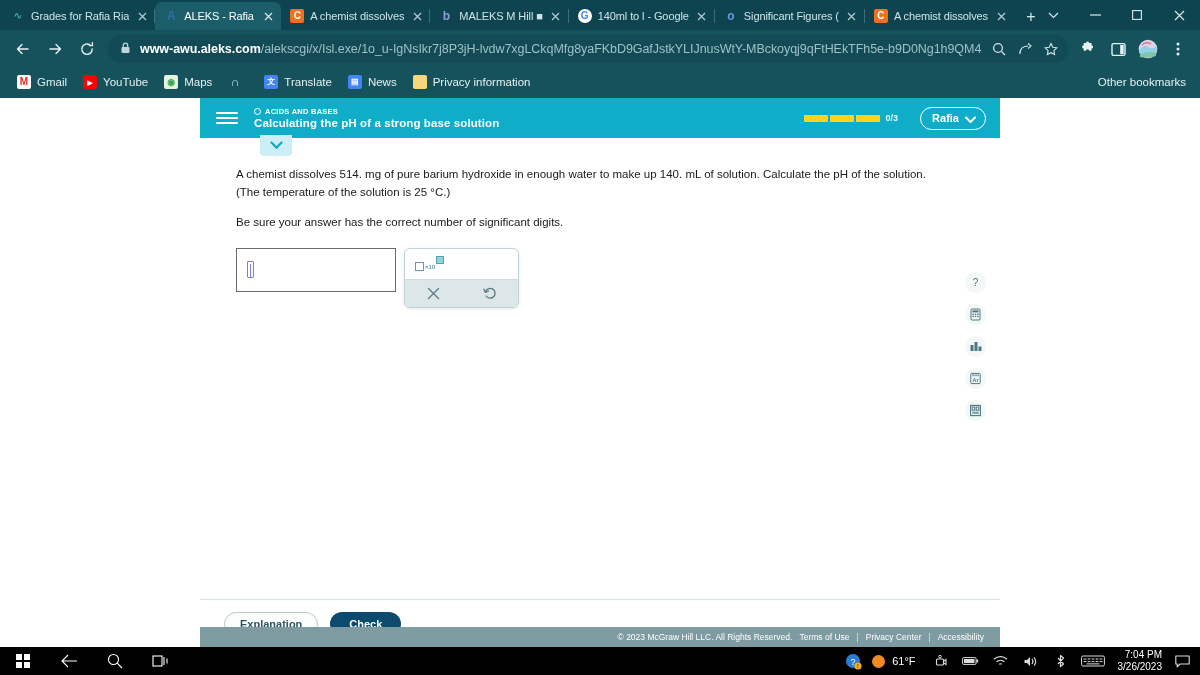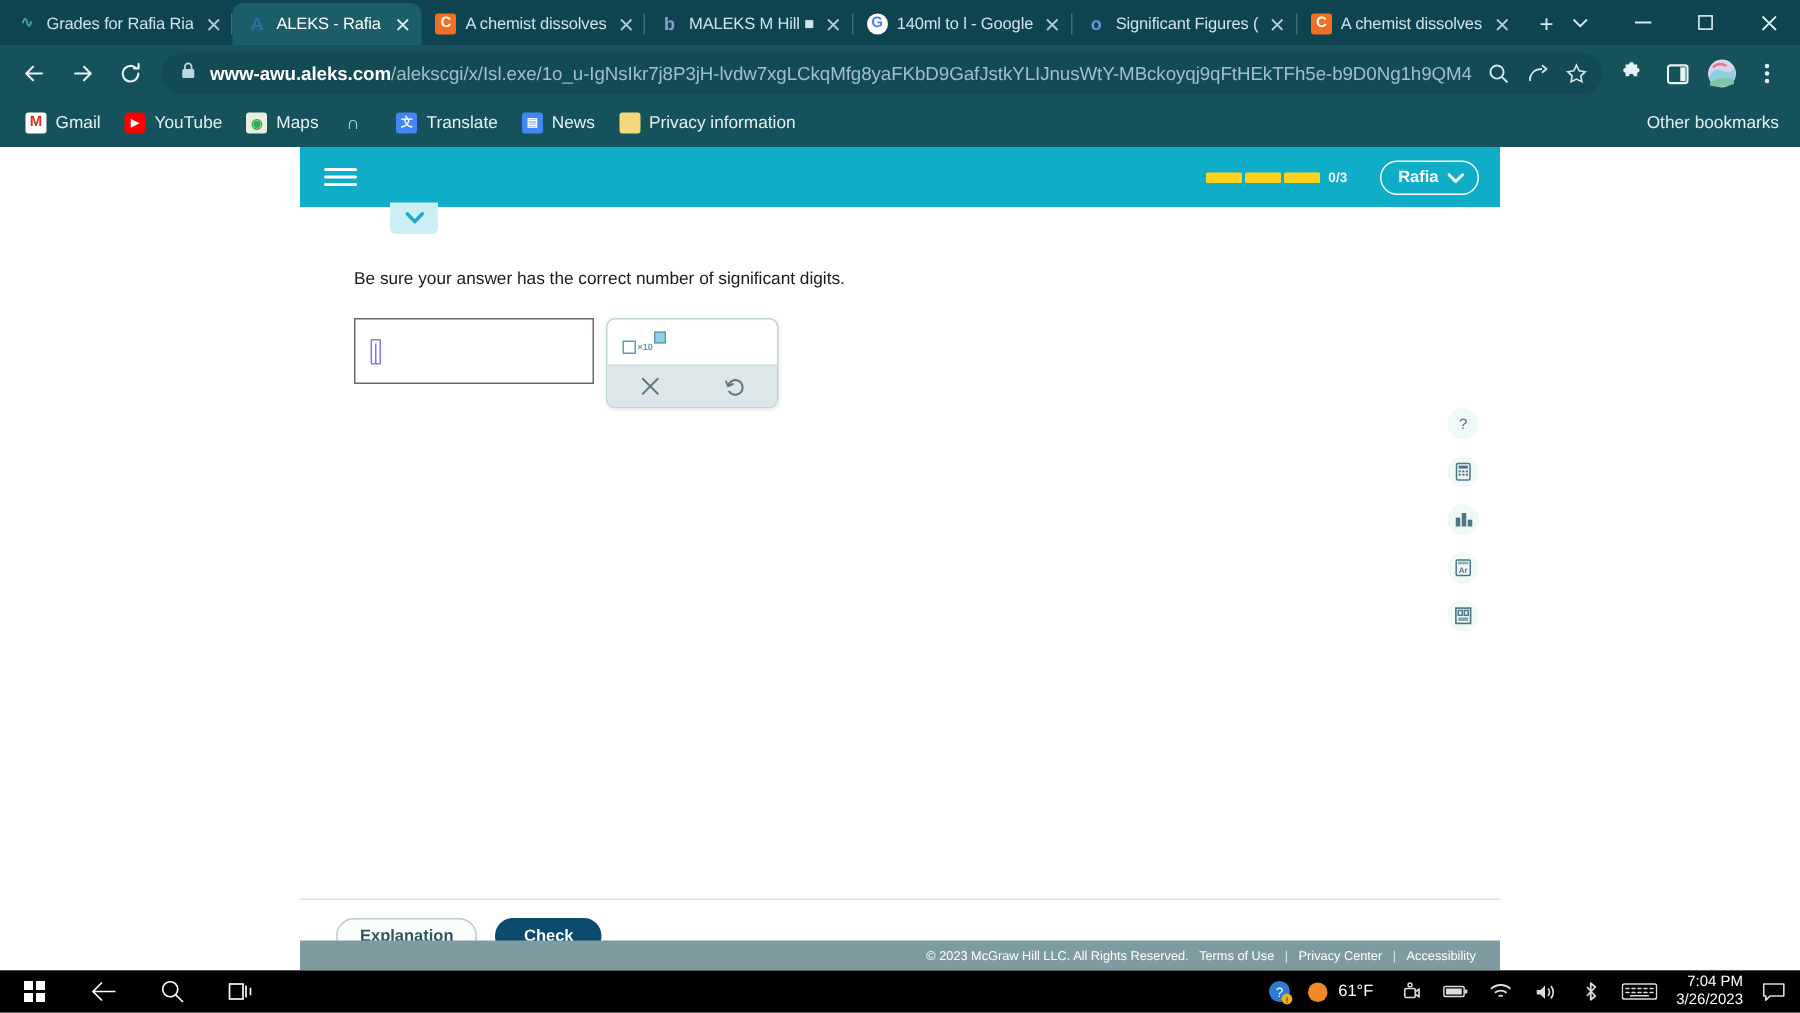--- a/index.html
+++ b/index.html
@@ -452,20 +452,27 @@
     <div class="page-bg-right"></div>
 
     <div class="aleks">
 
       <div class="ahead">
         <div class="hamburger">
             <i></i>
             <i></i>
             <i></i>
           </div>
+        <div class="htitles">
+          <div class="hkicker">
+            <span class="ring"></span>
+            <span>ACIDS AND BASES</span>
+          </div>
+          <div class="htitle">Calculating the pH of a strong base solution</div>
+        </div>
         <div class="hright">
           <div class="progwrap">
             <div class="progbar">
                 <i></i>
                 <i></i>
                 <i></i>
               </div>
             <div class="progtext">0/3</div>
           </div>
           <div class="userchip">
@@ -481,20 +488,21 @@
 
       <div class="subtab-row">
         <div class="subtab">
           <svg width="13" height="9" viewBox="0 0 13 9">
               <path d="M1.5 1.5 L6.5 6.8 L11.5 1.5" stroke="#0fadc8" stroke-width="2.2" fill="none" stroke-linecap="round" stroke-linejoin="round"></path>
             </svg>
         </div>
       </div>
 
       <div class="abody">
+        <div class="qtext">A chemist dissolves 514. mg of pure barium hydroxide in enough water to make up 140. mL of solution. Calculate the pH of the solution. (The temperature of the solution is 25 °C.)</div>
         <div class="qnote">Be sure your answer has the correct number of significant digits.</div>
 
         <div class="answer-row">
           <div class="answer-box">
             <div class="caret-box"></div>
           </div>
 
           <div class="palette">
             <div class="palette-top">
               <span class="sci-icon">

